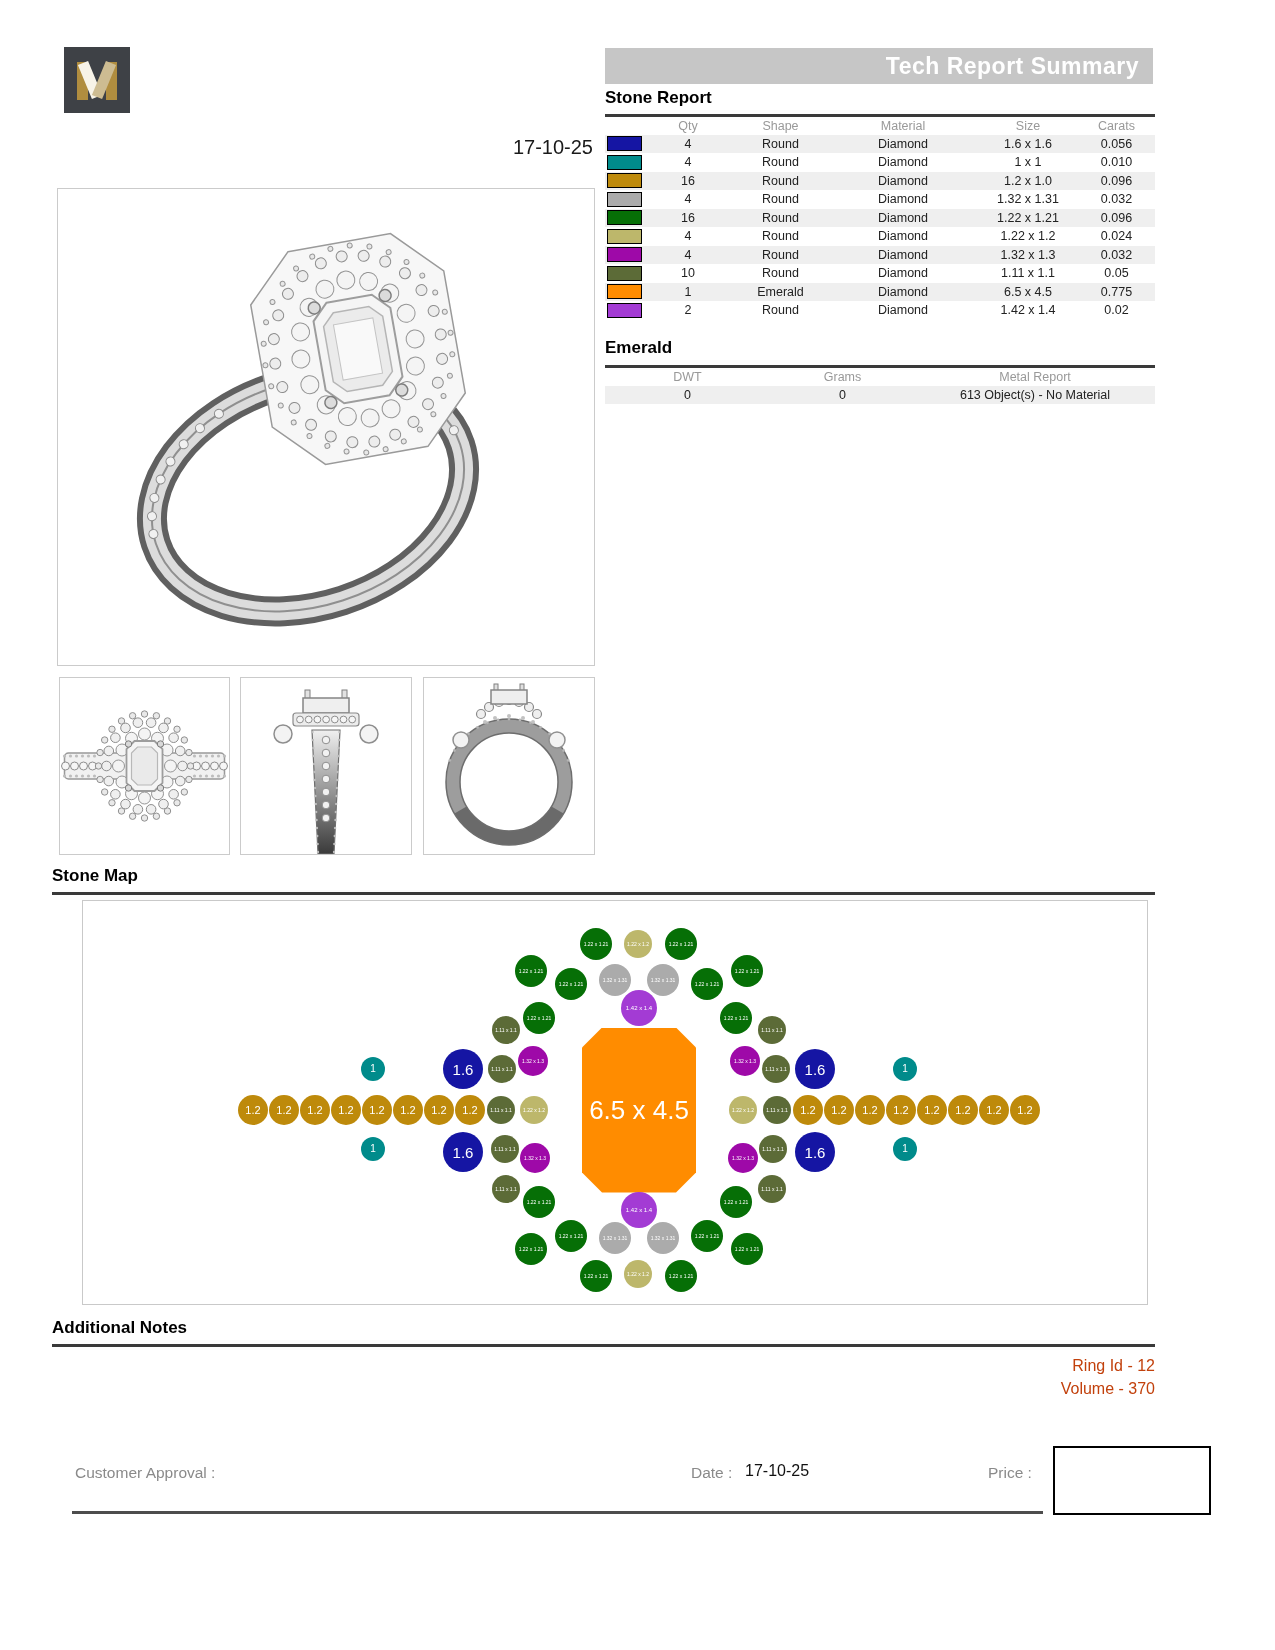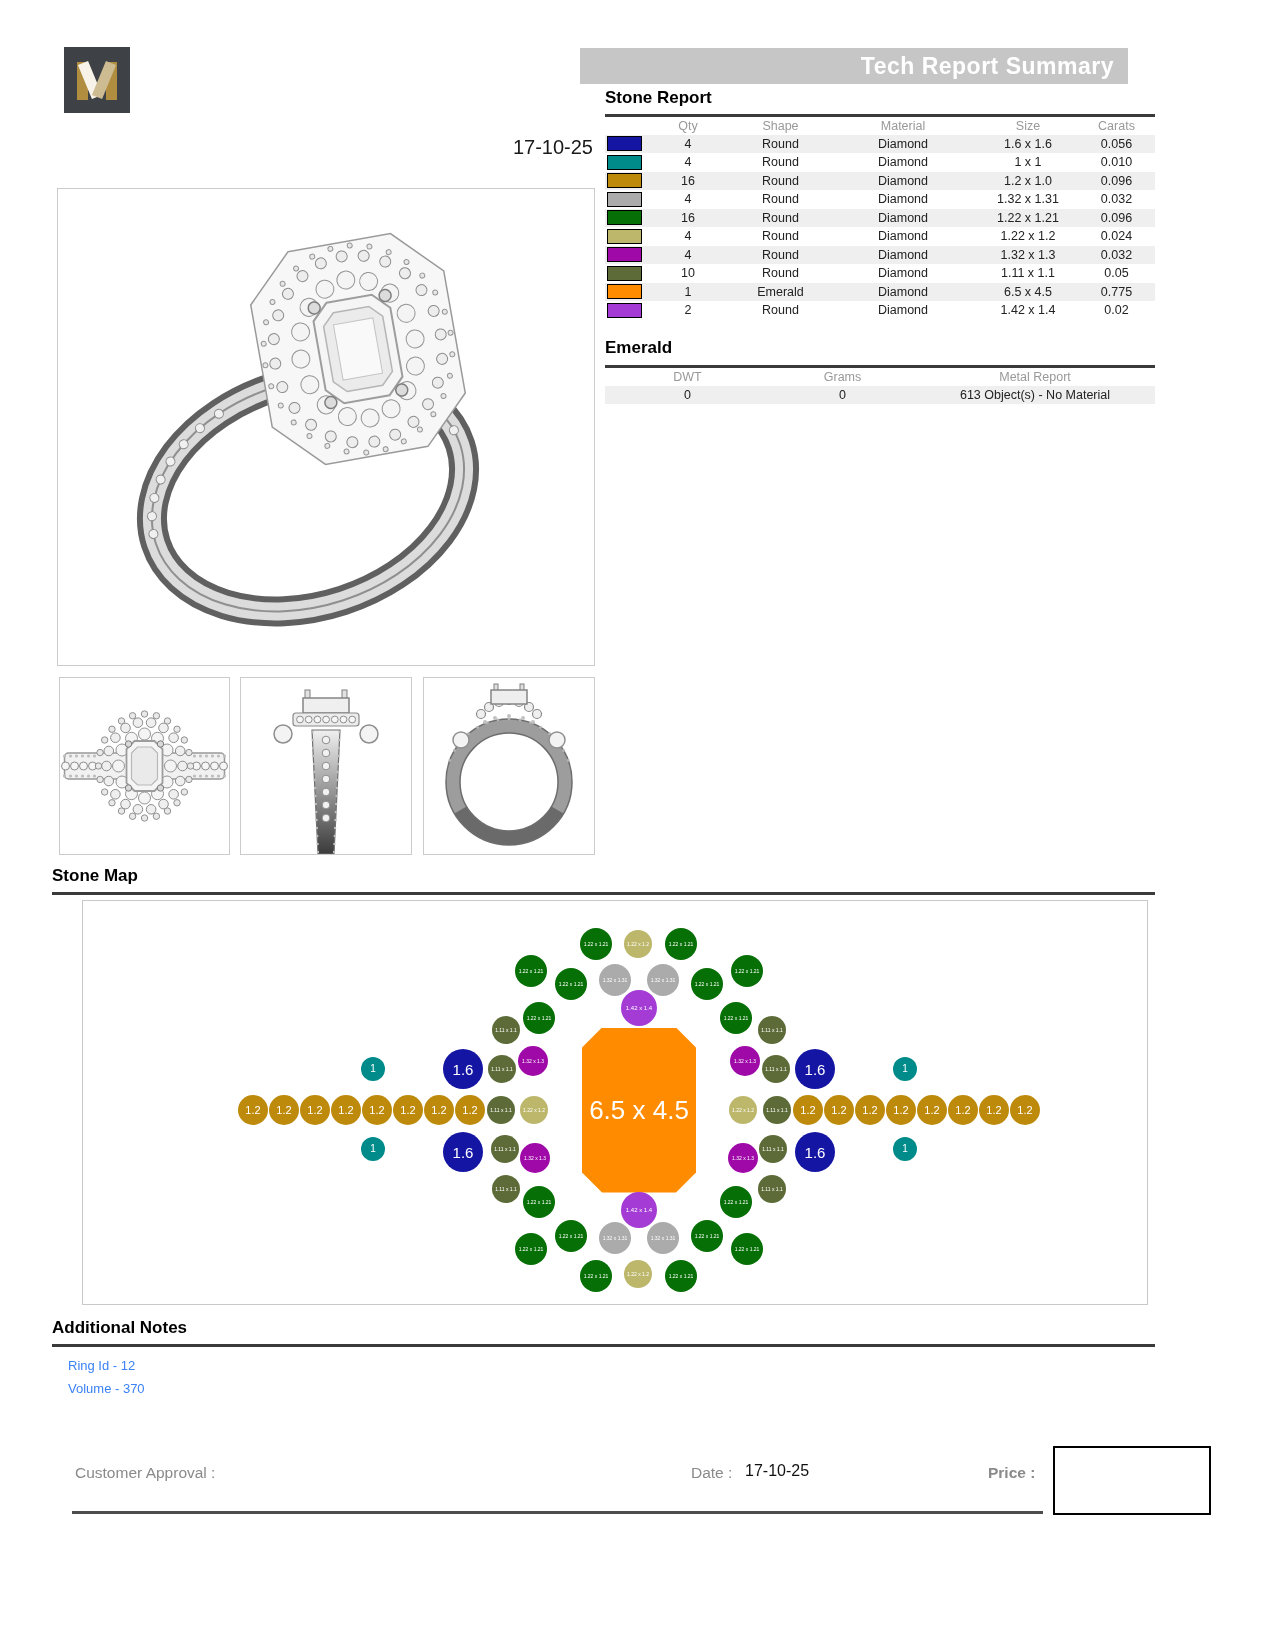--- a/index.html
+++ b/index.html
@@ -4,42 +4,42 @@
 <style>
   html,body{margin:0;padding:0;}
   body{
     width:1275px;height:1650px;position:relative;background:#ffffff;
     font-family:"Liberation Sans", sans-serif;color:#222;overflow:hidden;
   }
   .abs{position:absolute;}
   
   .logo-box{left:64px;top:47px;width:66px;height:66px;background:#3E4146;}
   
-  .banner{left:580px;top:48px;width:548px;height:36px;background:#C6C6C6;
+  .banner{left:605px;top:48px;width:548px;height:36px;background:#C6C6C6;
     color:#fff;font-size:23px;font-weight:bold;line-height:36px;text-align:right;
     padding-right:14px;box-sizing:border-box;letter-spacing:.5px;}
   .section-title{font-size:17px;font-weight:bold;color:#000;}
   .rule{background:#3a3a3a;height:2.5px;}
   
   table.rep{border-collapse:collapse;table-layout:fixed;width:550px;font-size:12.5px;}
   table.rep th{color:#999;font-weight:normal;padding:2px 0;text-align:center;}
   table.rep td{padding:1.5px 0;text-align:center;color:#222;height:15.5px;}
   tr.stripe{background:#EFEFEF;}
   .chip{width:33px;height:13px;border:1.5px solid #000;margin:0 2px;}
   
   .img-box{border:1px solid #CBCBCB;background:#fff;box-sizing:border-box;}
   
   .date-top{left:450px;top:136px;width:143px;text-align:right;font-size:20px;color:#1a1a1a;}
   
   .map-box{left:82px;top:900px;width:1066px;height:405px;border:1px solid #C9C9C9;background:#fff;box-sizing:border-box;}
   .stone{position:absolute;border-radius:50%;display:flex;align-items:center;justify-content:center;
     color:#fff;line-height:1;text-align:center;}
   .stone-oct{position:absolute;display:flex;align-items:center;justify-content:center;color:#fff;}
   
-  .note-line{font-size:13px;color:#3b82f6;line-height:23px;}
+  .note-line{font-size:16px;color:#c2410c;line-height:23px;text-align:right;}
   
   .flabel{font-size:15.5px;color:#8a8a8a;}
   .fvalue{font-size:16px;color:#111;}
   .price-box{left:1053px;top:1446px;width:158px;height:69px;border:2px solid #000;background:#fff;box-sizing:border-box;}
   .divider{left:72px;top:1511px;width:971px;height:3px;background:#4d4d4d;}
 </style>
 </head>
 <body>
 
 <div class="abs logo-box">
@@ -595,15 +595,15 @@
   <div class="rule" style="margin-top:6px;"></div>
   <div id="notes-lines" style="margin:7px 0 0 16px;">
       <div class="note-line">Ring Id - 12</div>
       <div class="note-line">Volume - 370</div>
     </div>
 </div>
 
 <div class="abs flabel" style="left:75px;top:1464px;">Customer Approval :</div>
 <div class="abs flabel" style="left:691px;top:1464px;">Date :</div>
 <div class="abs fvalue" style="left:745px;top:1462px;">17-10-25</div>
-<div class="abs flabel" style="left:988px;top:1464px;font-weight:bold;">Price :</div>
+<div class="abs flabel" style="left:988px;top:1464px;">Price :</div>
 <div class="abs price-box"></div>
 <div class="abs divider"></div>
 
 </body></html>

